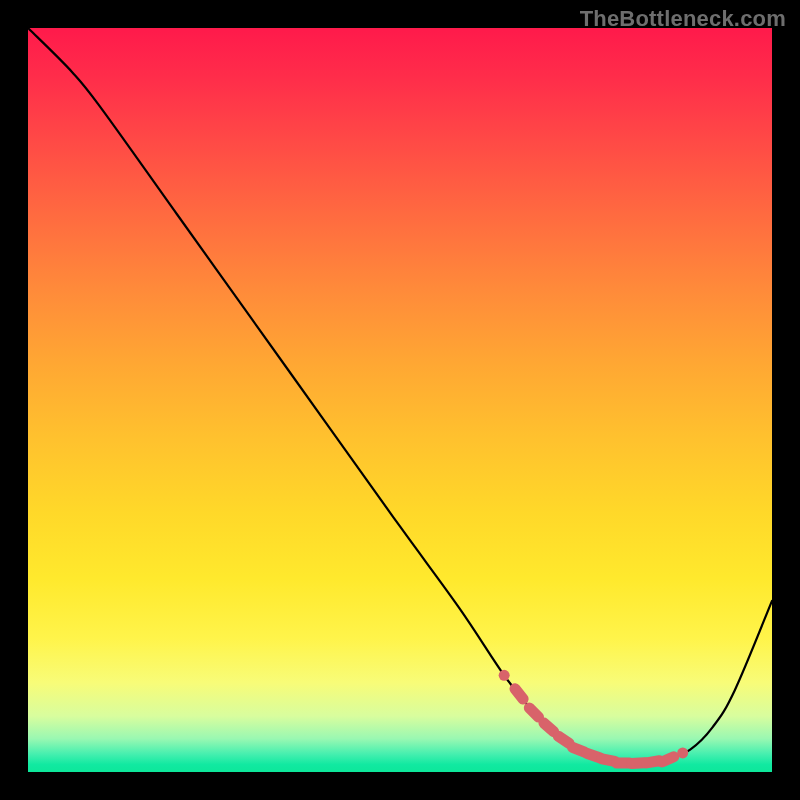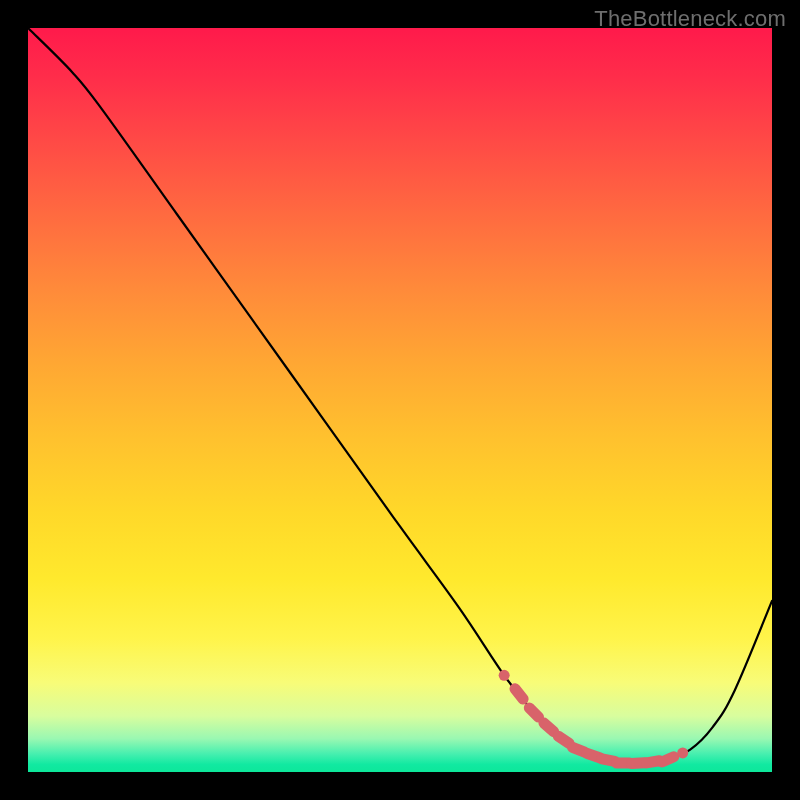--- a/index.html
+++ b/index.html
@@ -5,21 +5,21 @@
   * { margin: 0; padding: 0; box-sizing: border-box; }
   html, body { width: 800px; height: 800px; overflow: hidden; }
   body { background: #000; position: relative; font-family: Arial, sans-serif; }
 
   .watermark {
     position: absolute;
     top: 6px;
     right: 14px;
     color: #6e6e6e;
     font-size: 22px;
-    font-weight: 400;
+    font-weight: 700;
     z-index: 10;
     letter-spacing: 0.2px;
   }
 
   .plot-area {
     position: absolute;
     left: 28px;
     top: 28px;
     width: 744px;
     height: 744px;

